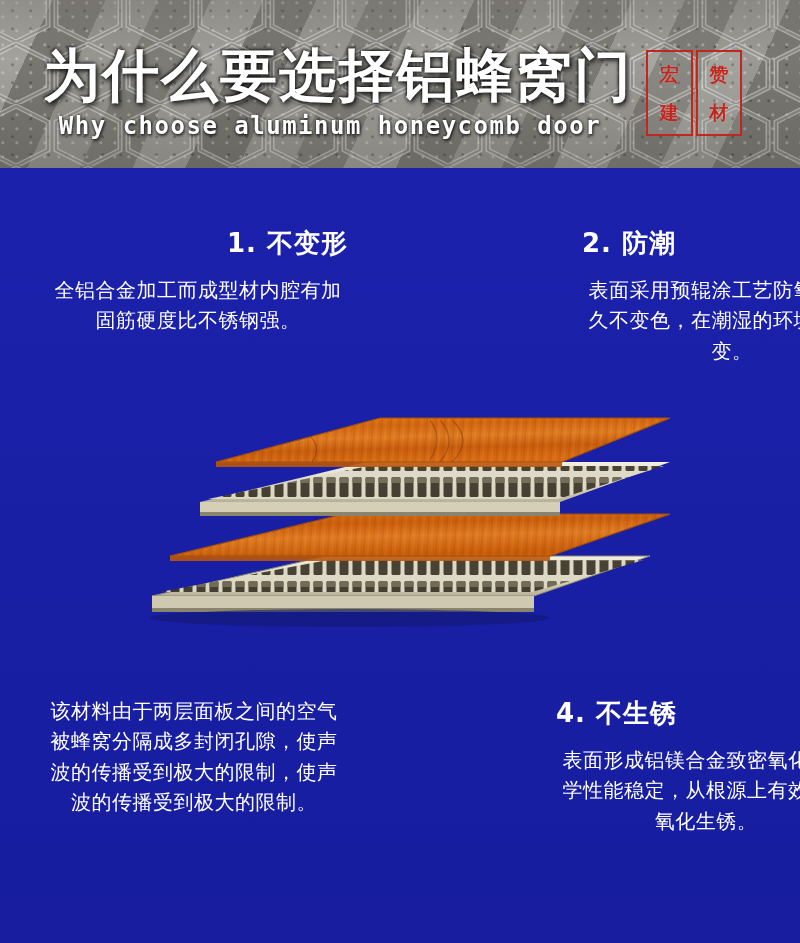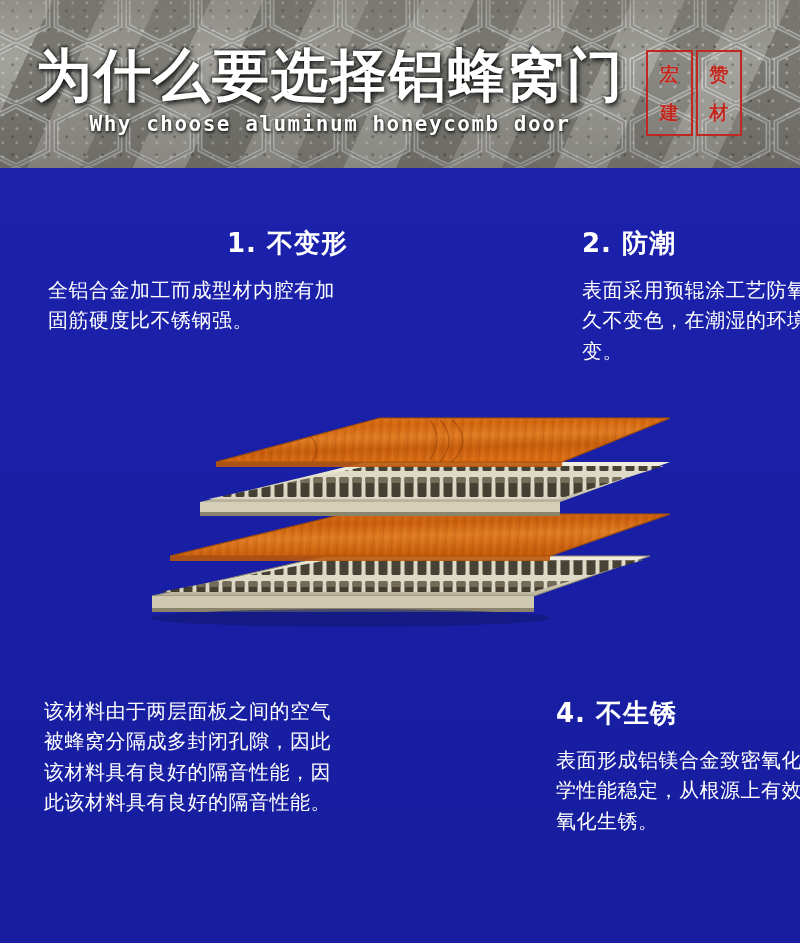--- a/index.html
+++ b/index.html
@@ -42,21 +42,21 @@
     opacity: 0.85;
   }
   .mesh-shade {
     position: absolute;
     inset: 0;
     background:
       linear-gradient(180deg, rgba(120,118,110,0.45) 0%, rgba(160,158,150,0.10) 35%, rgba(90,88,82,0.35) 100%);
   }
   .header-title {
     position: absolute;
-    left: 0;
+    left: 8px;
     top: 38px;
     width: 660px;
     text-align: center;
     font-family: "DejaVu Serif", "Liberation Serif", serif;
     font-size: 57px;
     font-weight: 700;
     color: #ffffff;
     letter-spacing: 2px;
     text-shadow:
       0 0 4px rgba(0,0,0,0.75),
@@ -64,21 +64,21 @@
       -1px -1px 2px rgba(0,0,0,0.5);
     white-space: nowrap;
   }
   .header-subtitle {
     position: absolute;
     left: 0;
     top: 112px;
     width: 660px;
     text-align: center;
     font-family: "DejaVu Sans Mono", "Liberation Mono", monospace;
-    font-size: 21px;
+    font-size: 24px;
     font-weight: 700;
     color: #ffffff;
     letter-spacing: 1.5px;
     text-shadow: 0 0 3px rgba(0,0,0,0.8), 1px 2px 3px rgba(0,0,0,0.6);
     white-space: nowrap;
   }
   .logo {
     position: absolute;
     right: 58px;
     top: 50px;
@@ -128,20 +128,21 @@
     letter-spacing: 1px;
     white-space: nowrap;
   }
   .feature-body {
     font-family: "DejaVu Sans", "Liberation Sans", sans-serif;
     font-size: 20px;
     line-height: 1.52;
     color: #ffffff;
     margin: 0;
     letter-spacing: 0.5px;
+    text-align: center;
   }
   .f1 { left: 48px;  top: 58px; }
   .f1 .feature-title { margin-left: 8px; text-align: right; }
   .f2 { left: 582px; top: 58px; }
   .f3 { left: 44px;  top: 528px; }
   .f3 .feature-title { margin-left: 8px; }
   .f4 { left: 556px; top: 528px; }
 
   
   .product {
@@ -201,21 +202,21 @@
       <h2 class="feature-title">1. 不变形</h2>
       <p class="feature-body">全铝合金加工而成型材内腔有加固筋硬度比不锈钢强。</p>
     </div>
 
     <div class="feature f2">
       <h2 class="feature-title">2. 防潮</h2>
       <p class="feature-body">表面采用预辊涂工艺防氧化，长久不变色，在潮湿的环境中无霉变。</p>
     </div>
 
     <div class="feature f3">
-      <p class="feature-body">该材料由于两层面板之间的空气被蜂窝分隔成多封闭孔隙，因此该材料具有良好的隔音性能，因此该材料具有良好的隔音性能。</p>
+      <p class="feature-body">该材料由于两层面板之间的空气被蜂窝分隔成多封闭孔隙，使声波的传播受到极大的限制，使声波的传播受到极大的限制。</p>
     </div>
 
     <div class="feature f4">
       <h2 class="feature-title">4. 不生锈</h2>
       <p class="feature-body">表面形成铝镁合金致密氧化层化学性能稳定，从根源上有效杜绝氧化生锈。</p>
     </div>
 
     <div class="product">
       <svg width="540" height="275" viewBox="0 0 540 275">
         <defs>

